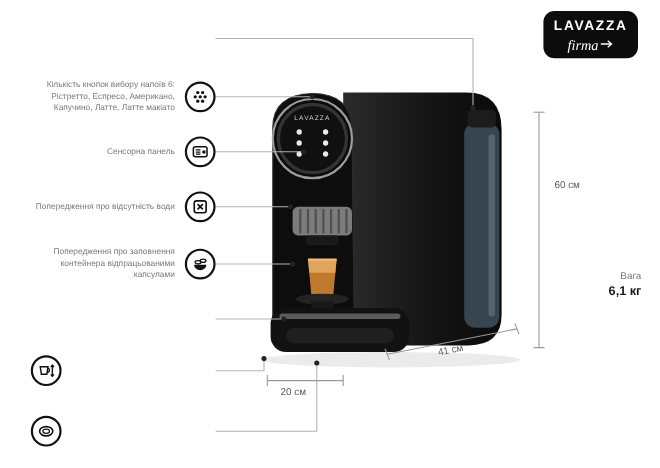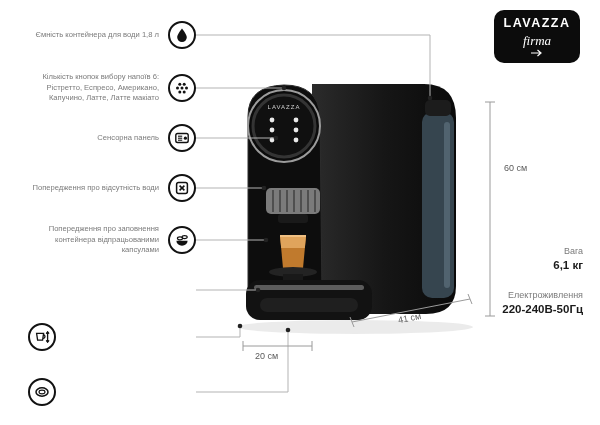--- a/index.html
+++ b/index.html
@@ -21,21 +21,21 @@
   .dim-depth{transform:rotate(-11deg);}
   
   .spec{position:absolute;right:17px;text-align:right;}
   .spec-label{font-size:9px;color:#7a7a7a;margin-bottom:3px;}
   .spec-value{font-size:11.5px;font-weight:bold;color:#1b1b1b;text-align:center;}
   
   .logo{position:absolute;left:494px;top:10px;width:86px;}
   .logo-shield{background:#0c0c0c;border-radius:10px;padding:7px 4px 6px 4px;text-align:center;}
   .logo-word{color:#fff;font-size:12.5px;font-weight:bold;letter-spacing:1.5px;line-height:1;}
   .logo-script{color:#fff;font-family:"Liberation Serif",serif;font-style:italic;font-size:13px;line-height:1;
-    margin-top:4px;display:flex;align-items:center;justify-content:center;gap:2px;flex-direction:column;}
+    margin-top:4px;display:flex;align-items:center;justify-content:center;gap:2px;}
 </style>
 </head>
 <body>
 
 <div class="stage">
 
   <svg class="machine" viewBox="0 0 260 270">
     <defs>
       <linearGradient id="bodyG" x1="0" y1="0" x2="1" y2="0">
         <stop offset="0" stop-color="#2b2b2b"></stop>
@@ -112,28 +112,20 @@
       <line x1="350" y1="317" x2="354" y2="327"></line>
       <line x1="468" y1="294" x2="472" y2="304"></line>
     </g>
     <g stroke="#9a9a9a" stroke-width="1">
       <line x1="243" y1="346" x2="312" y2="346"></line>
       <line x1="243" y1="341" x2="243" y2="351"></line>
       <line x1="312" y1="341" x2="312" y2="351"></line>
     </g>
   </svg>
 
-  <div class="feature" style="top:35px">
-    <div class="feature-label">Ємність контейнера для води 1,8 л</div>
-    <div class="icon-circle">
-      <svg width="16" height="16" viewBox="0 0 16 16">
-          <path d="M8 1.5 C8 1.5 3.2 7.3 3.2 10.3 a4.8 4.8 0 0 0 9.6 0 C12.8 7.3 8 1.5 8 1.5 Z" fill="#111"></path>
-        </svg>
-    </div>
-  </div>
 
   <div class="feature" style="top:88px">
     <div class="feature-label">Кількість кнопок вибору напоїв 6: Рістретто, Еспресо, Американо, Капучино, Латте, Латте макіато</div>
     <div class="icon-circle">
       <svg width="16" height="16" viewBox="0 0 16 16" fill="#111">
         <circle cx="8" cy="8" r="1.5"></circle>
           <circle cx="12.5" cy="8" r="1.5"></circle>
           <circle cx="10.2" cy="11.9" r="1.5"></circle>
         <circle cx="5.8" cy="11.9" r="1.5"></circle>
           <circle cx="3.5" cy="8" r="1.5"></circle>
@@ -212,18 +204,14 @@
           <path d="M0 4 H9 M6.5 1 L10 4 L6.5 7" fill="none" stroke="#fff" stroke-width="1.2"></path>
         </svg>
       </div>
     </div>
   </div>
 
   <div class="spec" style="top:246px">
     <div class="spec-label">Вага</div>
     <div class="spec-value">6,1 кг</div>
   </div>
-  <div class="spec" style="top:290px">
-    <div class="spec-label">Електроживлення</div>
-    <div class="spec-value">220-240В-50Гц</div>
-  </div>
 
 </div>
 
 </body></html>

